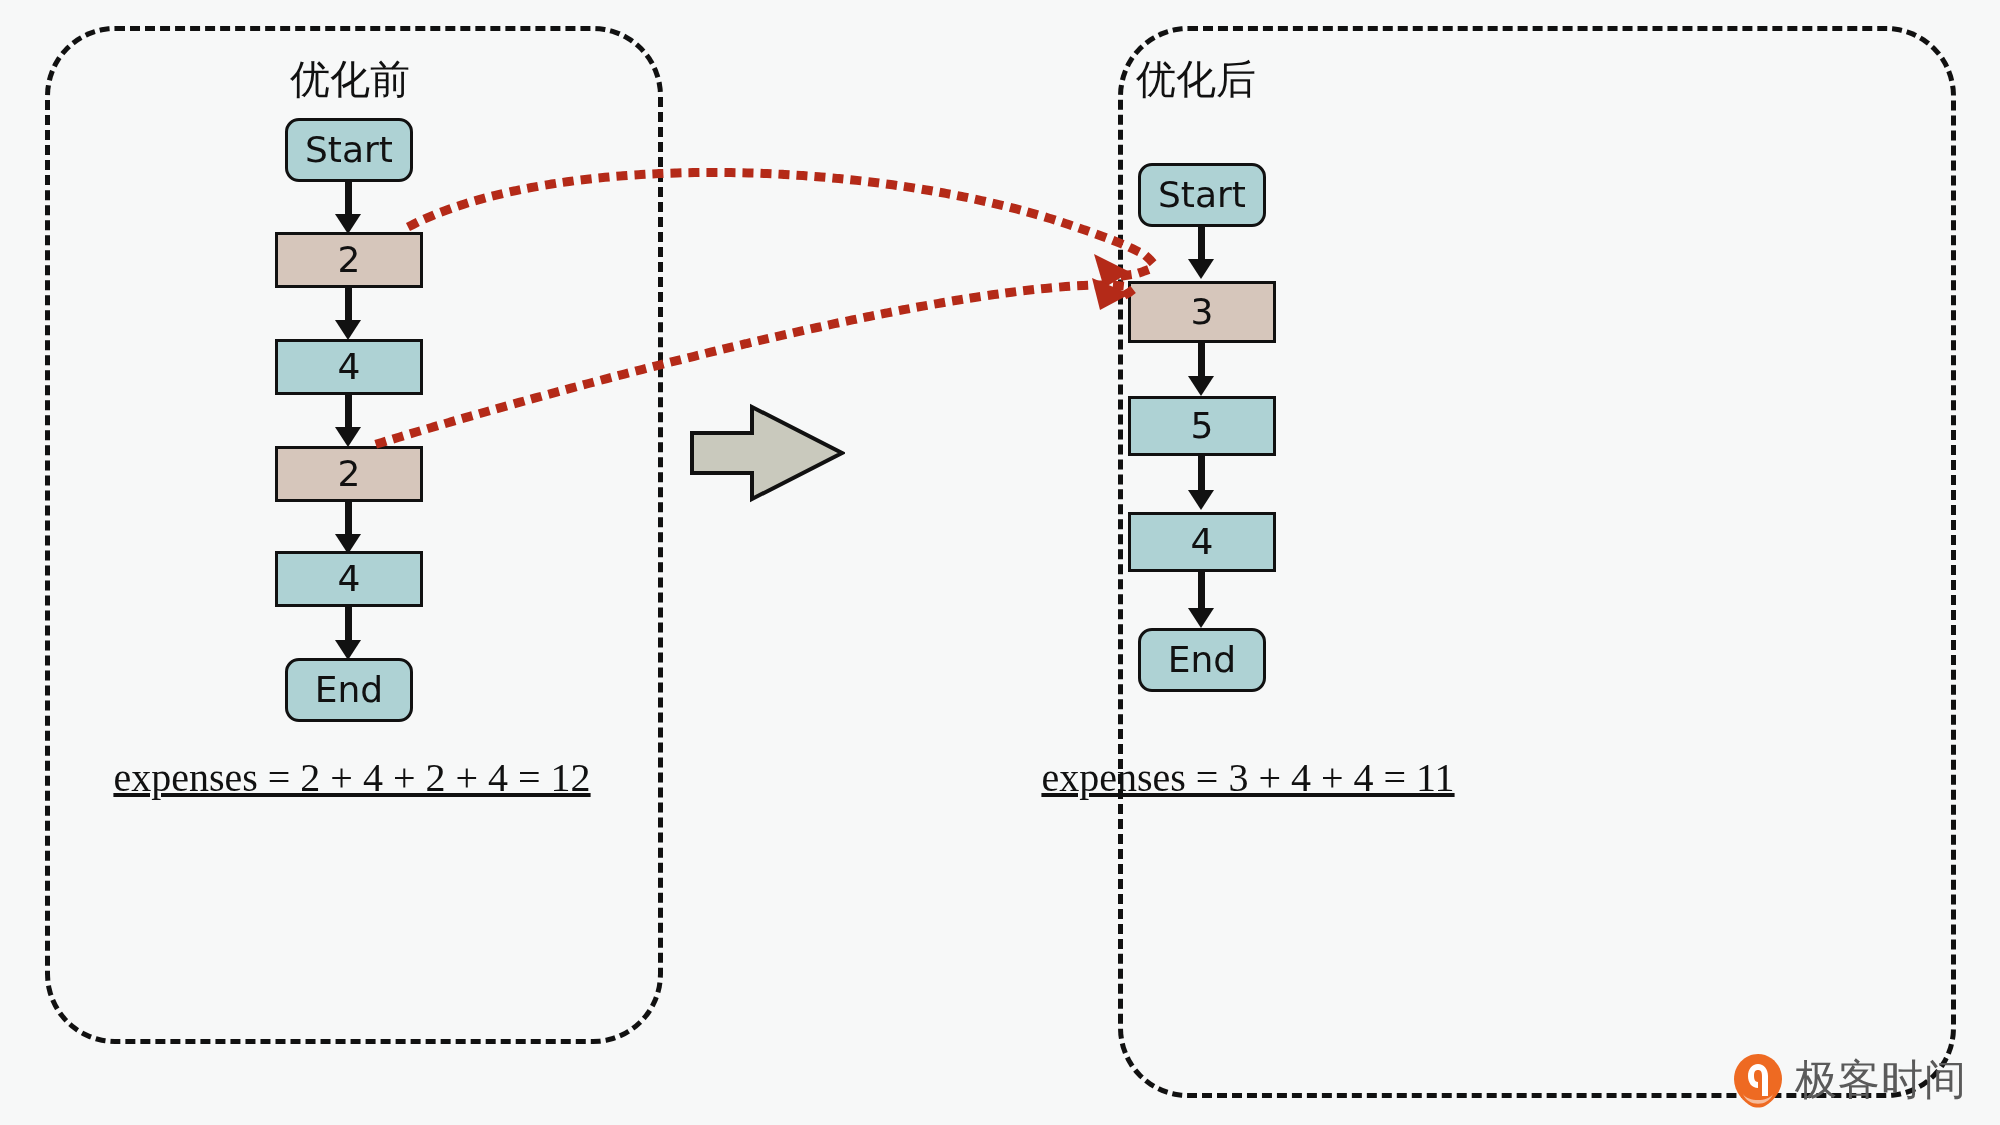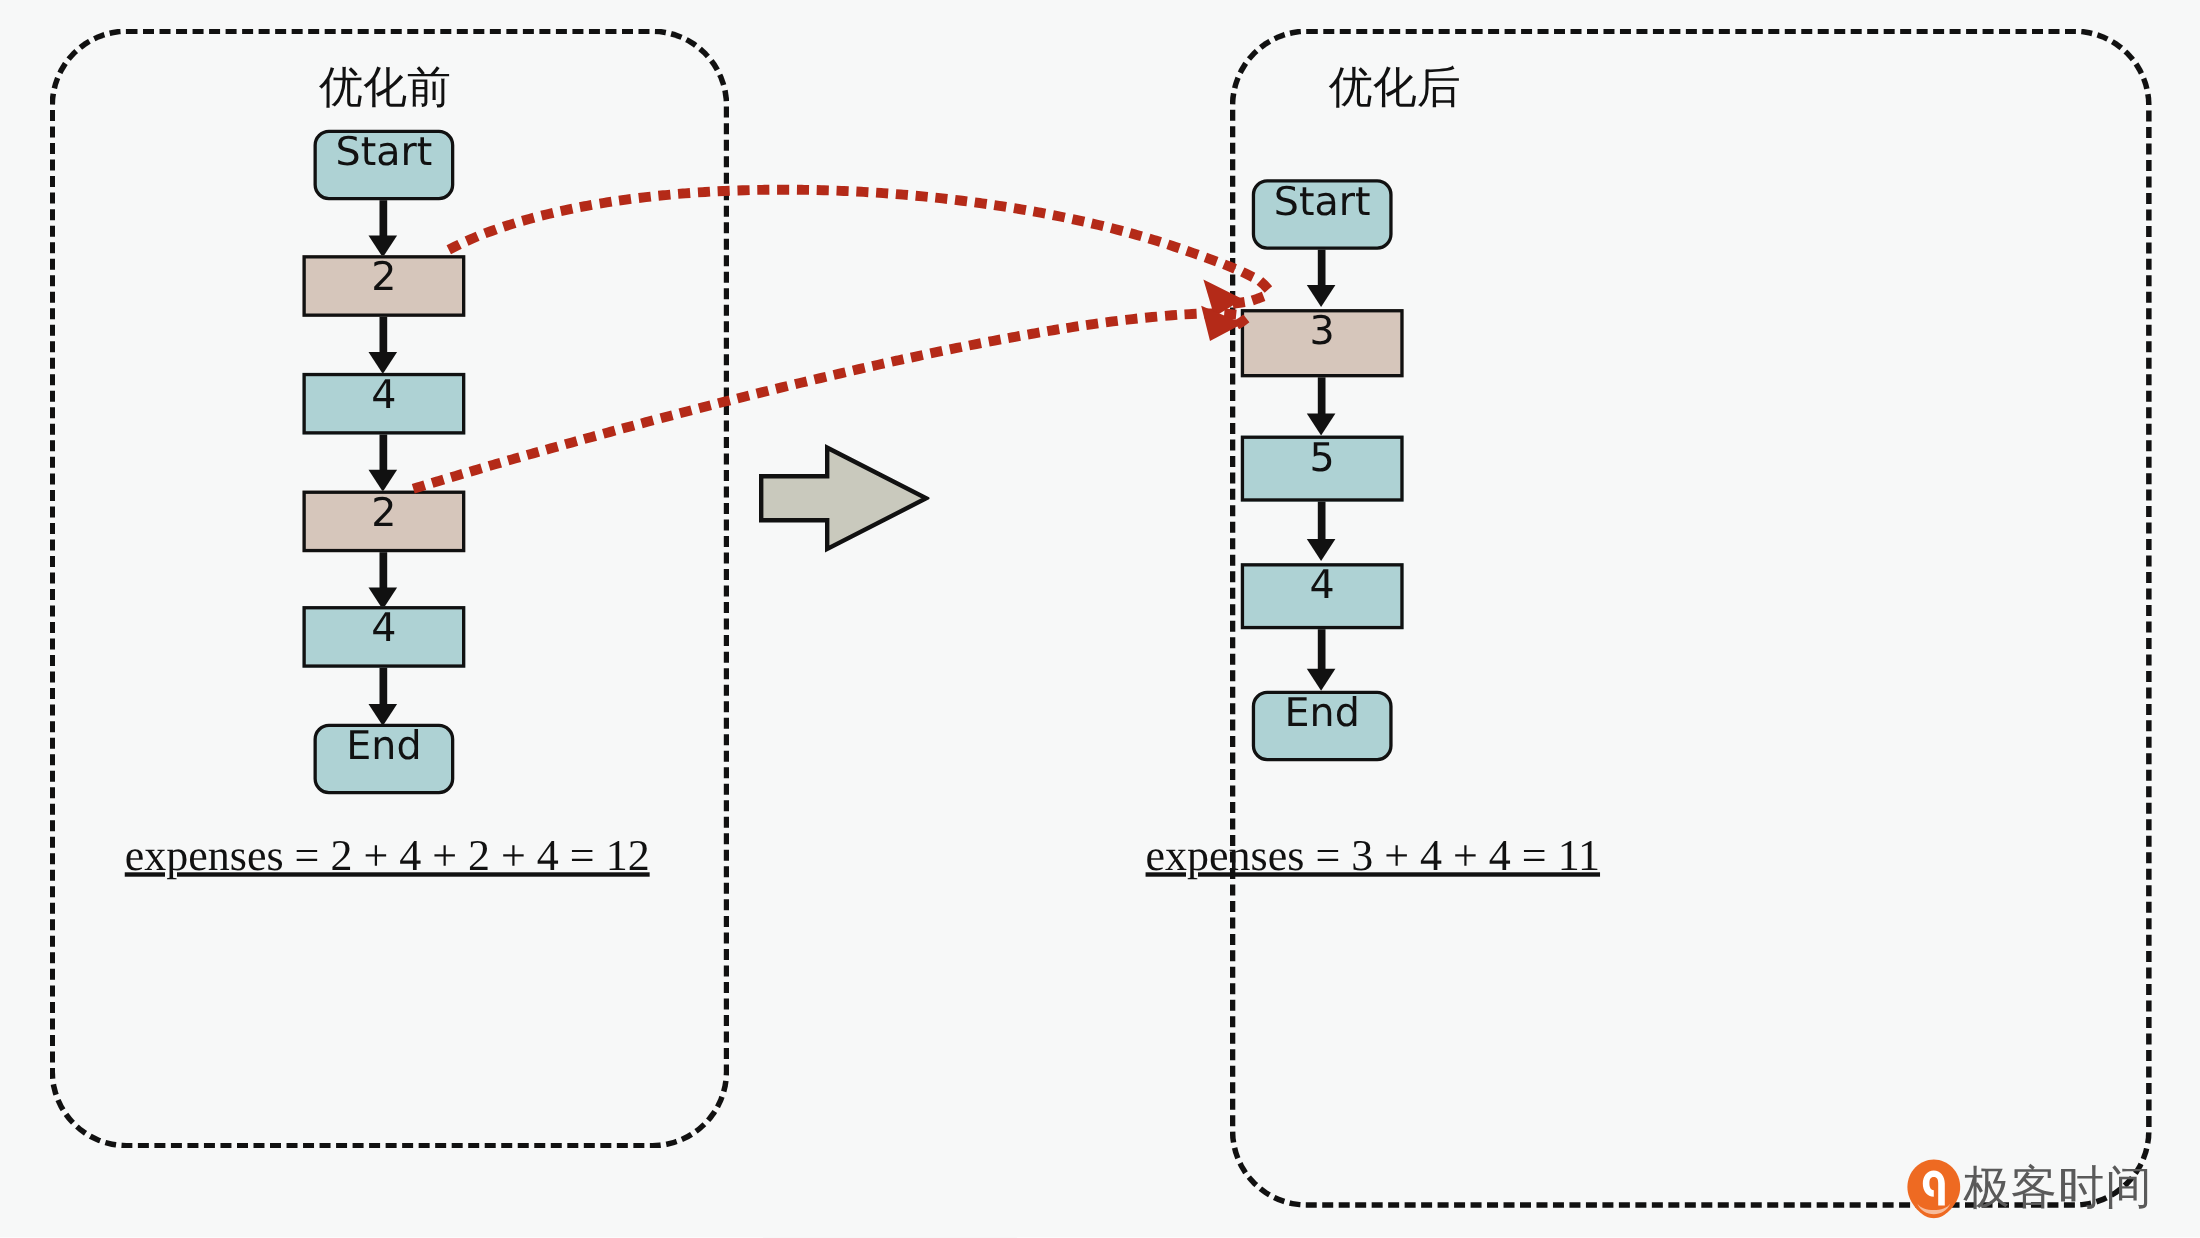--- a/index.html
+++ b/index.html
@@ -35,20 +35,21 @@
     transform: translateX(-50%);
     font-family: "DejaVu Sans", "Liberation Sans", sans-serif;
   }
 
   
   .node {
     position: absolute;
     box-sizing: border-box;
     border: 3px solid #111111;
     display: flex;
+    align-items: center;
     justify-content: center;
     color: #111111;
     font-family: "DejaVu Sans", "Liberation Sans", sans-serif;
     line-height: 1;
   }
   .node.rounded { border-radius: 14px; }
   .node.teal    { background: #aed2d4; }
   .node.tan     { background: #d6c6bb; }
 
   
@@ -94,20 +95,21 @@
     pointer-events: none;
   }
 
   
   #watermark {
     position: absolute;
     left: 1731px;
     top: 1052px;
     display: flex;
     align-items: center;
+    gap: 10px;
   }
   #watermark .wm-text {
     font-family: "DejaVu Sans", "Liberation Sans", sans-serif;
     font-size: 42px;
     color: #5a5a5a;
     letter-spacing: 1px;
     white-space: nowrap;
   }
 </style>
 </head>
@@ -154,21 +156,21 @@
   </div>
 
   <div class="expenses" style="left:352px; top:754px;">expenses = 2 + 4 + 2 + 4 = 12</div>
 
   <svg id="center-arrow" viewBox="0 0 155 100">
     <polygon points="2,30 62,30 62,4 152,50 62,96 62,70 2,70" fill="#c9c9bd" stroke="#111111" stroke-width="4" stroke-linejoin="miter"></polygon>
   </svg>
 
   <div class="panel" id="panel-after"></div>
 
-  <div class="panel-title" style="left:1268px; top:52px;">优化后</div>
+  <div class="panel-title" style="left:1196px; top:52px;">优化后</div>
 
   <div class="node rounded teal" style="left:1138px; top:163px; width:128px; height:64px; font-size:36px;">
     <span>Start</span>
   </div>
   <div class="conn" style="left:1198px; top:227px; height:36px;"></div>
   <div class="conn-head" style="left:1188px; top:259px;"></div>
 
   <div class="node tan" style="left:1128px; top:281px; width:148px; height:62px; font-size:36px;">
     <span>3</span>
   </div>

